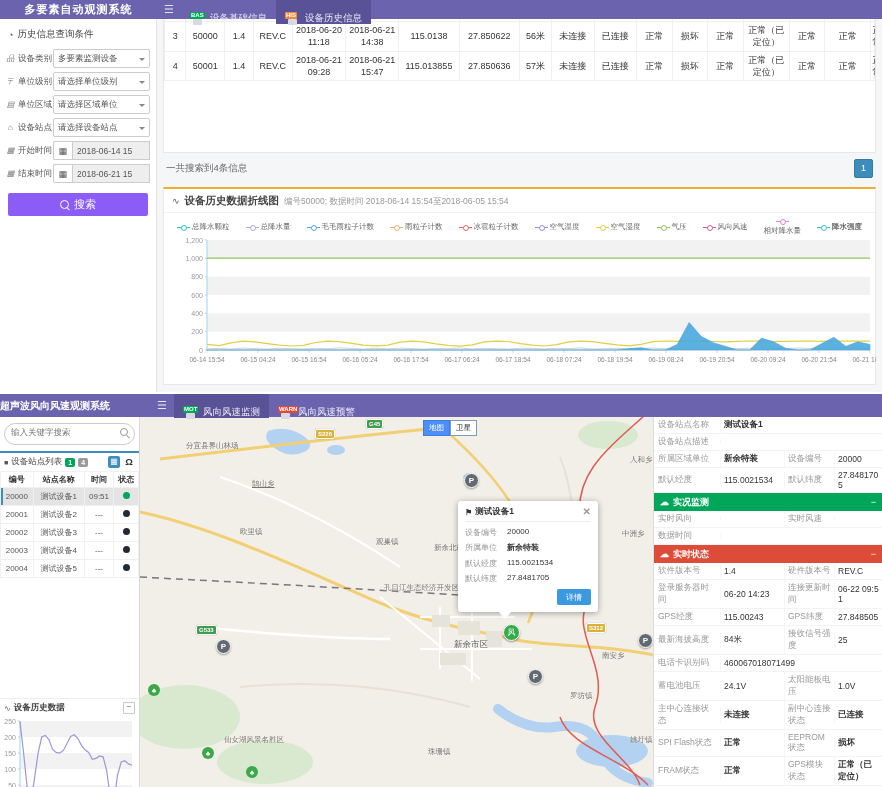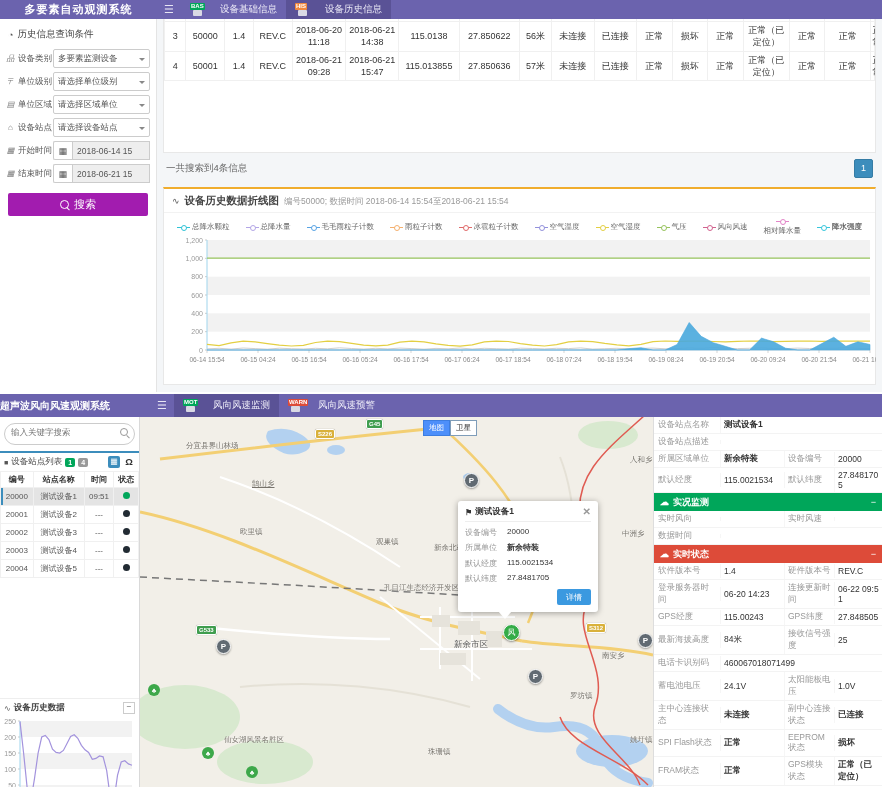--- a/index.html
+++ b/index.html
@@ -2,36 +2,36 @@
 <html><head>
 <meta charset="utf-8">
 <style>
   html,body{margin:0;padding:0}
   #stage{position:relative;width:882px;height:787px;background:#fff;overflow:hidden;
          font-family:"Liberation Sans",sans-serif;-webkit-font-smoothing:antialiased}
   
   .nav-top{position:absolute;left:0;top:0;width:882px;height:19px;background:#6b63ae;display:flex;z-index:30}
   .brand-top{width:157px;text-align:center;color:#fff;font-weight:bold;font-size:11px;line-height:19px;letter-spacing:1px}
   .ham{width:24px;color:#e8e6f4;text-align:center;line-height:19px;font-size:11px;cursor:pointer}
-  .tab{display:flex;align-items:center;gap:15px;padding:0 9px;color:#eeecf8;font-size:9.5px;cursor:pointer}
+  .tab{display:flex;align-items:flex-start;gap:5px;padding:12px 9px;color:#eeecf8;font-size:9.5px;cursor:pointer}
   .tab.active{background:#5a5296}
   .tab-badge{position:relative;width:15px;height:14px;flex-shrink:0}
   .tb-label{position:absolute;top:0;left:0;font-size:6px;font-weight:bold;color:#fff;padding:0 1px;border-radius:1px;line-height:7px}
   .tb-screen{position:absolute;bottom:1px;left:3px;width:9px;height:6px;background:#d9d9e4;border-radius:1px}
   .sidebar-top{position:absolute;left:0;top:19px;width:157px;height:373px;background:#fff;border-right:1px solid #e4e4e4;box-sizing:border-box;z-index:10}
   .cond-title{display:flex;gap:4px;align-items:center;margin:9px 8px 8px;font-size:9.5px;color:#444}
   .cond-title .ic{font-size:9px;color:#555}
   .f-row{display:flex;align-items:center;margin:4px 6px}
   .f-label{width:47px;font-size:8.5px;color:#555;display:flex;align-items:center;gap:3px;flex-shrink:0}
   .f-ic{color:#777;font-size:8px;width:9px;text-align:center}
   .select{flex:1;height:19px;border:1px solid #ccc;border-radius:2px;font-size:8.5px;color:#555;display:flex;align-items:center;padding:0 4px;position:relative;background:#fff;cursor:pointer;box-sizing:border-box}
   .select .caret{position:absolute;right:4px;top:8px;border:3px solid transparent;border-top-color:#888}
   .date-btn{width:19px;height:19px;border:1px solid #ccc;border-right:none;border-radius:2px 0 0 2px;background:#fff;color:#555;font-size:9px;text-align:center;line-height:19px;box-sizing:border-box;cursor:pointer}
   .date-val{flex:1;height:19px;border:1px solid #ccc;background:#eee;font-size:8.5px;color:#555;display:flex;align-items:center;padding:0 4px;box-sizing:border-box}
-  .search-btn{margin:10px 8px;height:23px;background:#a21caf;border-radius:2px;color:#fff;font-size:11px;display:flex;align-items:center;justify-content:center;gap:5px;cursor:pointer}
+  .search-btn{margin:10px 8px;height:23px;background:#8b5cf6;border-radius:2px;color:#fff;font-size:11px;display:flex;align-items:center;justify-content:center;gap:5px;cursor:pointer}
   .mini-mag{position:relative;width:7px;height:7px;border:1.4px solid #fff;border-radius:50%;display:inline-block}
   .mini-mag:after{content:"";position:absolute;left:6px;top:6px;width:4px;height:1.4px;background:#fff;transform:rotate(45deg);transform-origin:0 0}
   .main-top{position:absolute;left:157px;top:19px;width:725px;height:373px;background:#f4f6f8;padding:0 6px;box-sizing:border-box}
   .tablebox{background:#fff;border:1px solid #e8e8e8;border-top:none;overflow:hidden;height:133px}
   table.ht{width:100%;border-collapse:collapse;table-layout:fixed;margin-top:-27px}
   .ht td{border:1px solid #f0f0f0;font-size:9px;color:#333;text-align:center;padding:2px 1px;word-break:break-all;line-height:1.35}
   .summary-row{display:flex;align-items:center;justify-content:space-between;height:30px;font-size:9.5px;color:#666;padding:0 3px}
   .page-btn{width:17px;height:17px;background:#3c8dbc;color:#fff;font-size:9px;display:flex;align-items:center;justify-content:center;border:1px solid #357ca5;border-radius:2px;cursor:pointer}
   .chartbox{background:#fff;border:1px solid #e8e8e8;border-top:2px solid #f0ad2e;margin-top:4px;height:198px;box-sizing:border-box}
   .cb-head{display:flex;align-items:baseline;gap:5px;padding:5px 8px 4px;border-bottom:1px solid #f2f2f2}
@@ -283,21 +283,21 @@
       </table>
     </div>
     <div class="summary-row">
       <span>一共搜索到4条信息</span>
       <span class="page-btn">1</span>
     </div>
     <div class="chartbox">
       <div class="cb-head">
         <span class="cb-ic">∿</span>
         <span class="cb-title">设备历史数据折线图</span>
-        <span class="cb-meta">编号50000; 数据时间 2018-06-14 15:54至2018-06-21 15:54</span>
+        <span class="cb-meta">编号50000; 数据时间 2018-06-14 15:54至2018-06-05 15:54</span>
       </div>
       <div class="legend" id="top-legend">
           <div class="lg-item" style="color: rgb(102, 102, 102);">
             <span class="lg-mark" style="color: rgb(47, 195, 214);">
               <i class="ln"></i>
               <i class="dt"></i>
             </span>
             <span>总降水颗粒</span>
           </div>
           <div class="lg-item" style="color: rgb(102, 102, 102);">

